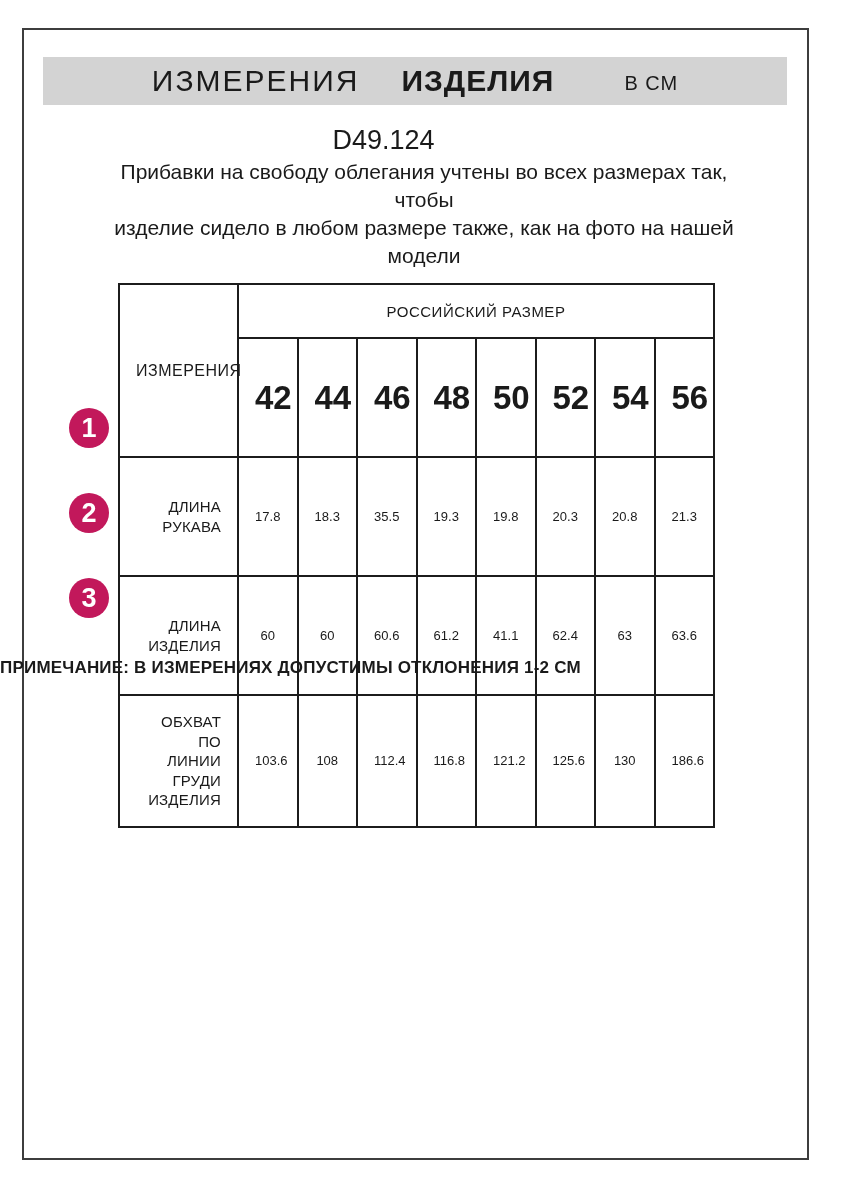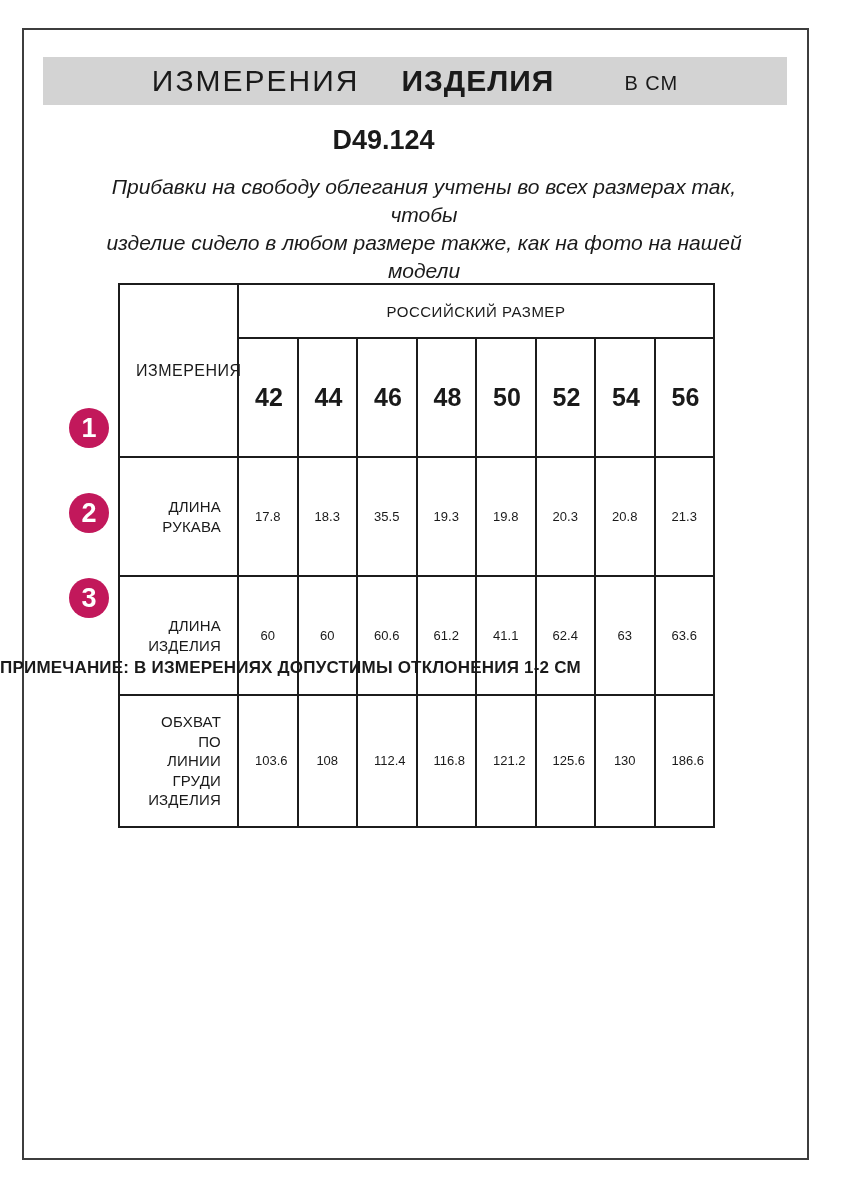--- a/index.html
+++ b/index.html
@@ -45,31 +45,30 @@
     letter-spacing: 1px;
     margin-left: 70px;
     padding-top: 4px;
   }
   .product-code {
     position: absolute;
     left: 0; top: 125px;
     width: 767px;
     text-align: center;
     font-size: 27px;
-    font-weight: 700;
+    font-weight: 400;
   }
   .description {
     position: absolute;
-    left: 104px; top: 173px;
+    left: 104px; top: 158px;
     width: 640px;
     text-align: center;
     font-size: 21px;
     line-height: 28px;
     white-space: pre-line;
-    font-style: italic;
   }
   table.size-table {
     position: absolute;
     left: 118px; top: 283px;
     width: 597px;
     border-collapse: collapse;
     table-layout: fixed;
   }
   table.size-table td {
     border: 2px solid #1c1c1c;
@@ -83,21 +82,21 @@
     letter-spacing: 0.5px;
   }
   td.span-header {
     height: 20px;
     font-size: 15px;
     line-height: 1;
     letter-spacing: 0.5px;
   }
   tr.sizes-row td {
     height: 85px;
-    font-size: 25px;
+    font-size: 33px;
     font-weight: 700;
   }
   tr.data-row td {
     height: 85px;
     font-size: 13px;
   }
   tr.data-row td.row-label {
     font-size: 15px;
     line-height: 1.3;
     white-space: pre-line;

